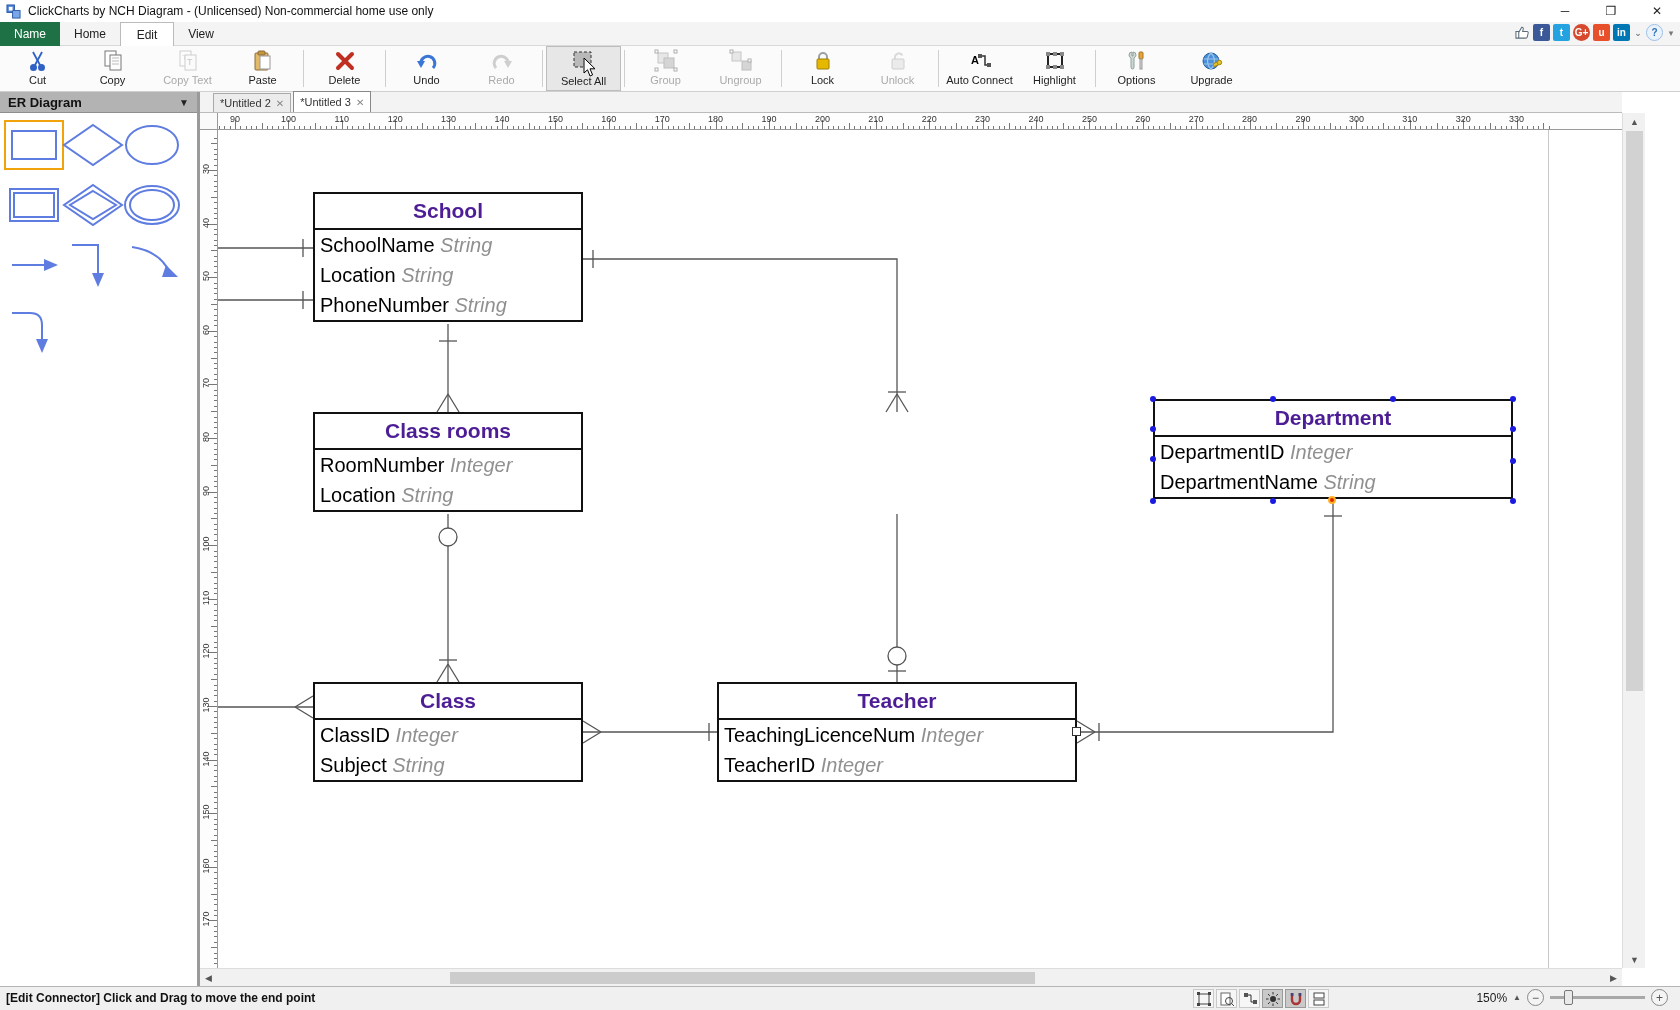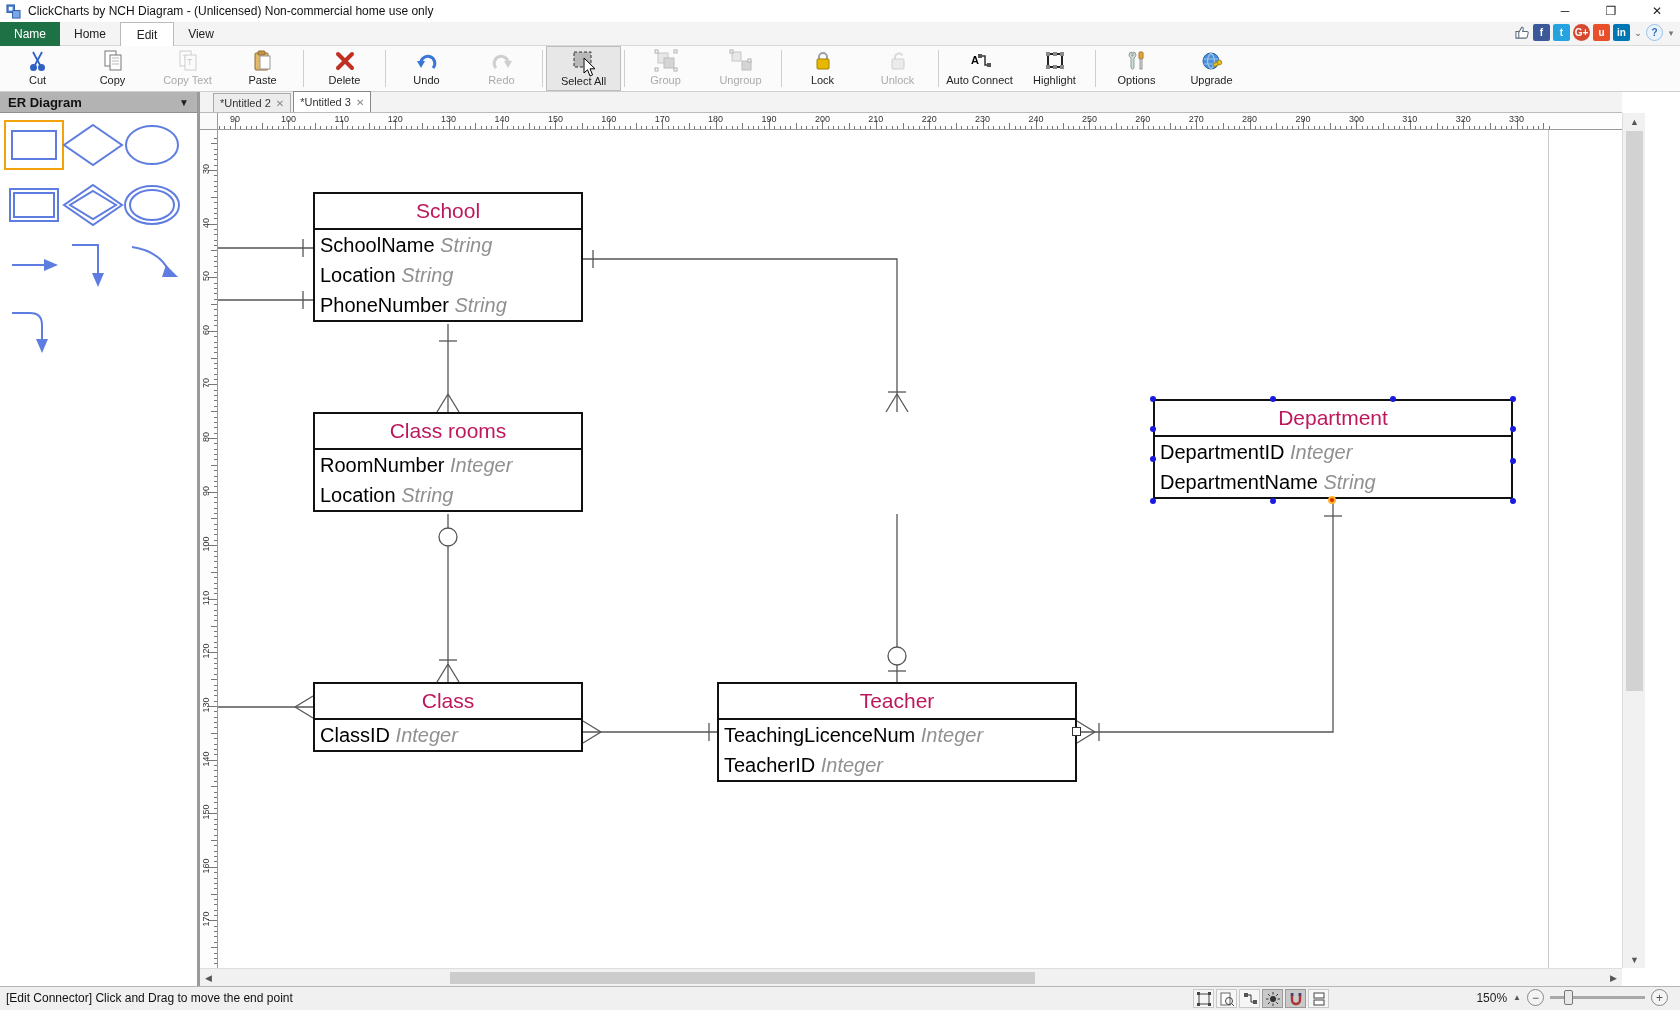--- a/index.html
+++ b/index.html
@@ -67,42 +67,42 @@
     border-right:1px solid #999; overflow:hidden; }
   .htick { position:absolute; bottom:0; width:1px; background:#777; }
   .vtick { position:absolute; right:0; height:1px; background:#777; }
   .hnum { position:absolute; top:1px; font-size:9px; color:#333; transform:translateX(-50%); }
   .vnum { position:absolute; left:-4px; font-size:9px; color:#333; transform:rotate(-90deg); transform-origin:center; width:20px; text-align:center; }
   .canvas { position:absolute; left:218px; top:130px; width:1404px; height:838px; background:#fff; overflow:hidden; }
   .pageline { position:absolute; left:1330px; top:0; width:1px; height:838px; background:#c9c9c9; }
 
   
   .entity { position:absolute; background:#fff; border:2px solid #111; }
-  .etitle { font-size:21px; font-weight:normal; text-align:center; line-height:34px; height:36px;
-    border-bottom:2px solid #111; color:#be185d; }
+  .etitle { font-size:21px; font-weight:bold; text-align:center; line-height:34px; height:36px;
+    border-bottom:2px solid #111; color:#4c1d95; }
   .efield { font-size:20px; line-height:30px; height:30px; padding-left:5px; white-space:nowrap; color:#000; }
   .ftype { color:#909090; font-style:italic; }
   .handle { position:absolute; border-radius:50%; }
   .handle.blue { width:6px; height:6px; background:#1a1ae0; }
   .handle.red { width:8px; height:8px; background:#e02800; border:2px solid #ffb32a; }
   .handle.white { width:9px; height:9px; background:#fff; border:1px solid #333; border-radius:0; }
 
   
   .vscroll { position:absolute; left:1622px; top:113px; width:23px; height:855px; background:#f1f1f1;
     border-left:1px solid #ddd; }
   .hscroll { position:absolute; left:200px; top:968px; width:1422px; height:18px; background:#f1f1f1;
     border-top:1px solid #ddd; }
   .sc-arrow { position:absolute; color:#555; font-size:9px; display:flex; align-items:center; justify-content:center; }
   .vthumb { position:absolute; left:3px; width:17px; background:#d2d2d2; }
   .hthumb { position:absolute; top:3px; height:12px; background:#cccccc; }
 
   
   .statusbar { position:absolute; left:0; top:986px; width:1680px; height:24px; background:#f0f0f0;
     border-top:1px solid #b5b5b5; }
-  .status-text { position:absolute; left:6px; top:4px; font-size:12px; color:#111; }
+  .status-text { position:absolute; left:6px; top:4px; font-size:12px; color:#111;font-weight:bold; }
   .sb-icons { position:absolute; left:1193px; top:2px; display:flex; gap:2px; }
   .sb-ic { width:21px; height:19px; display:flex; align-items:center; justify-content:center;
     border:1px solid #c9c9c9; background:#f6f6f6; }
   .sb-ic.pressed { background:#c9c9c9; border-color:#999; }
   .sb-zoom { position:absolute; right:12px; top:2px; display:flex; align-items:center; gap:6px; }
   .zoom-label { font-size:12px; color:#222; }
   .zoom-spin { font-size:8px; color:#555; }
   .zbtn { width:17px; height:17px; border-radius:50%; border:1px solid #888; background:#f4f4f4;
     display:flex; align-items:center; justify-content:center; font-size:12px; color:#555; line-height:1; }
   .ztrack { position:relative; width:95px; height:3px; background:#a8a8a8; }
@@ -894,20 +894,21 @@
       <div class="handle blue" style="left: 932px; top: 296px;"></div>
       <div class="handle blue" style="left: 932px; top: 326px;"></div>
       <div class="handle blue" style="left: 932px; top: 368px;"></div>
       <div class="handle blue" style="left: 1052px; top: 368px;"></div>
       <div class="handle blue" style="left: 1292px; top: 368px;"></div>
       <div class="handle blue" style="left: 1292px; top: 296px;"></div>
       <div class="handle blue" style="left: 1292px; top: 328px;"></div>
       <div class="entity" style="left: 95px; top: 552px; width: 270px;">
         <div class="etitle">Class</div>
         <div class="efield"><span class="fname">ClassID</span><span class="ftype"> Integer</span></div>
+        <div class="efield"><span class="fname">Subject</span><span class="ftype"> String</span></div>
       </div>
       <div class="entity" style="left: 499px; top: 552px; width: 360px;">
         <div class="etitle">Teacher</div>
         <div class="efield"><span class="fname">TeachingLicenceNum</span><span class="ftype"> Integer</span></div>
         <div class="efield"><span class="fname">TeacherID</span><span class="ftype"> Integer</span></div>
       </div>
       <div class="handle red" style="left: 1110px; top: 366px;"></div>
       <div class="handle white" style="left: 854px; top: 597px;"></div>
     </div>
 

